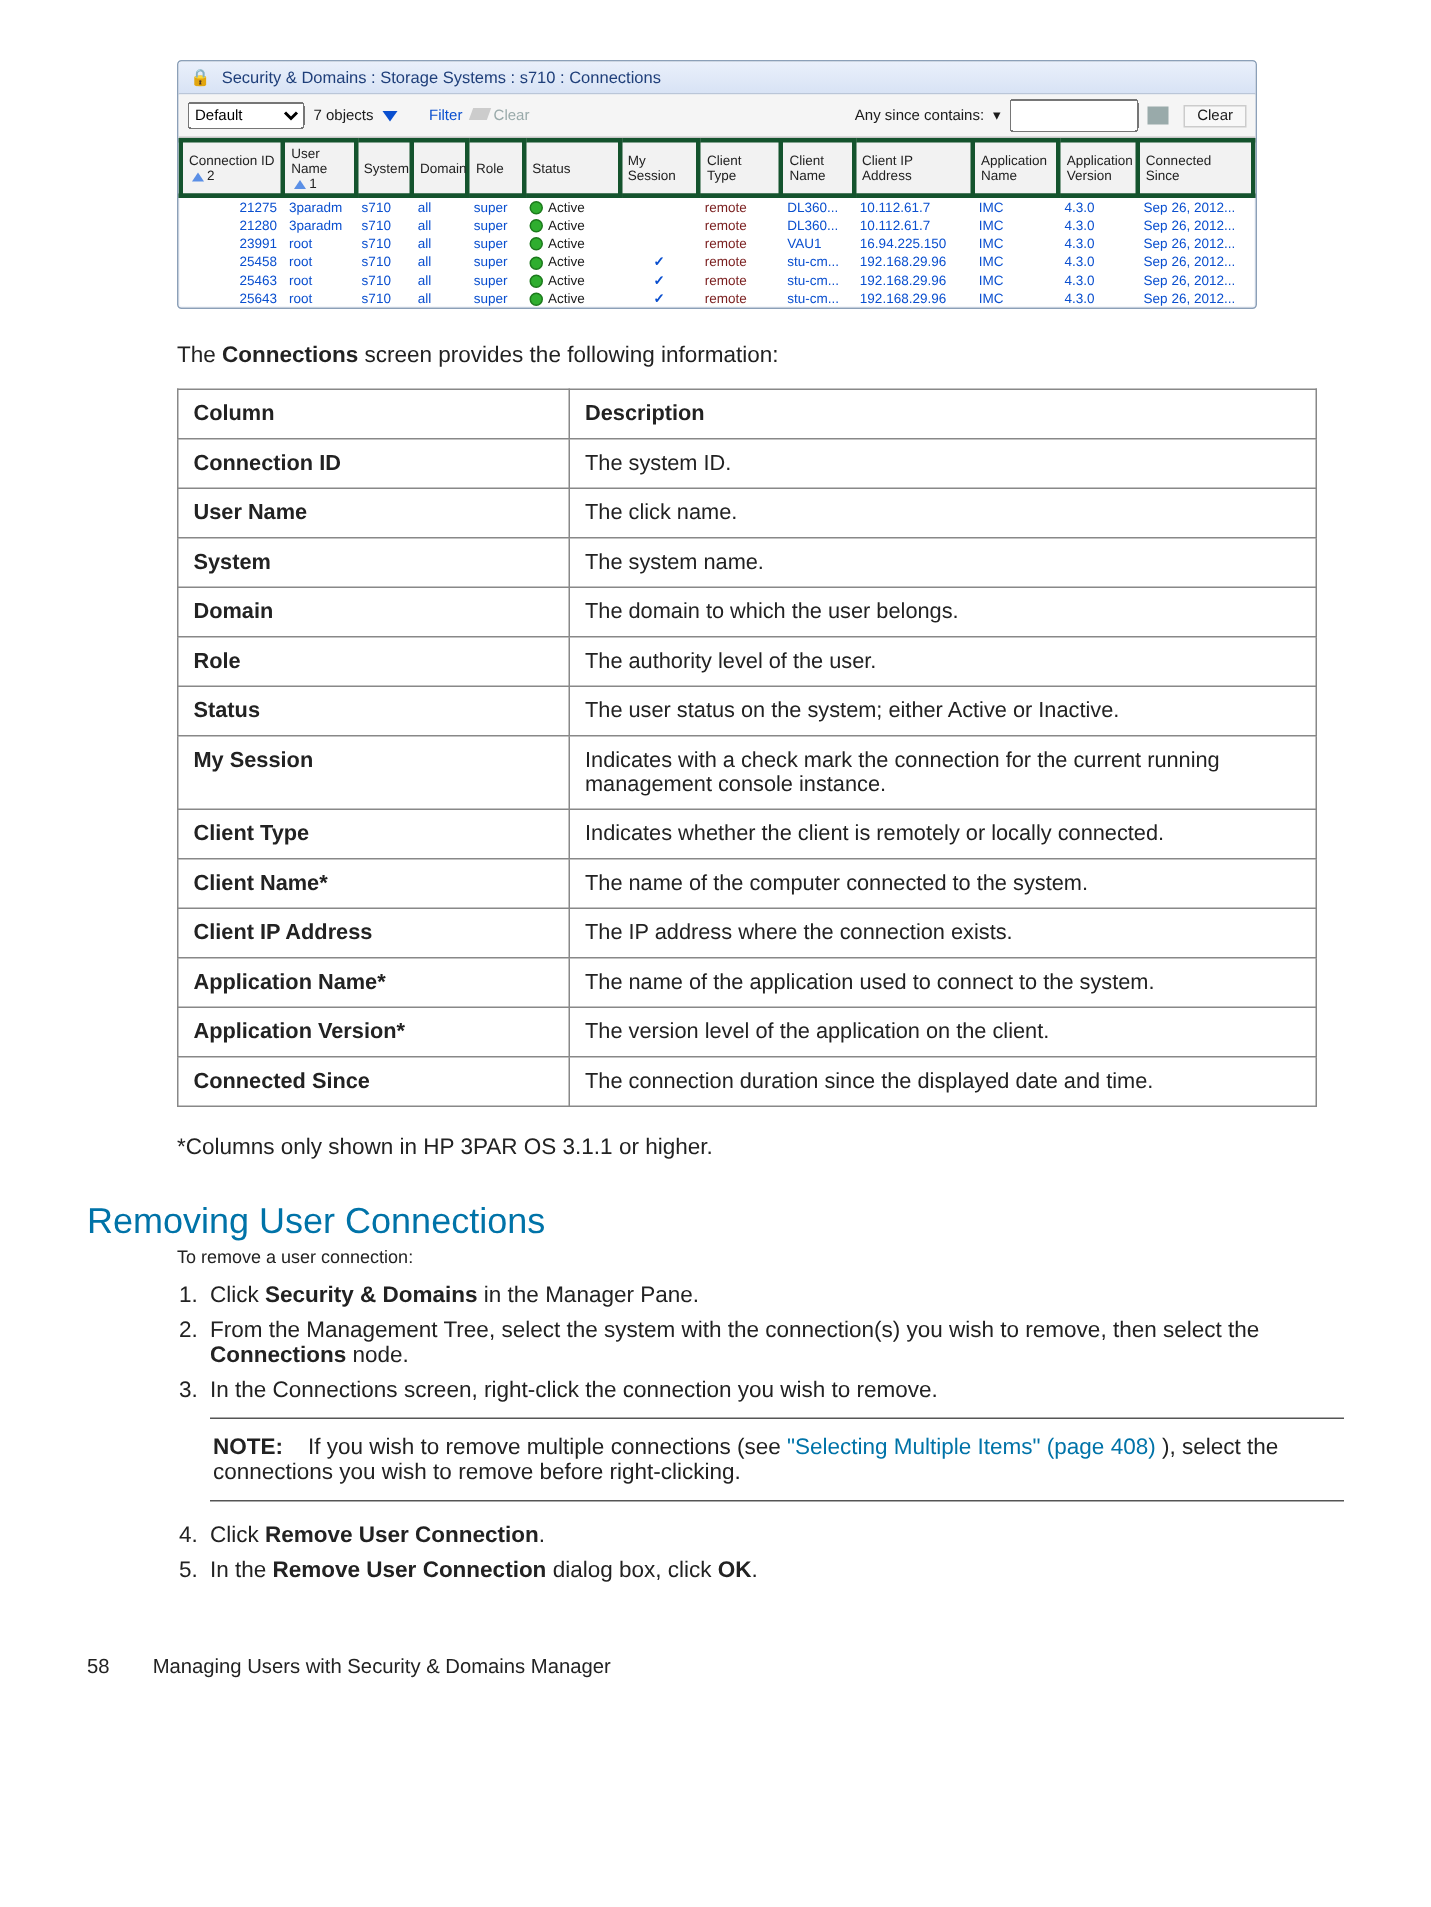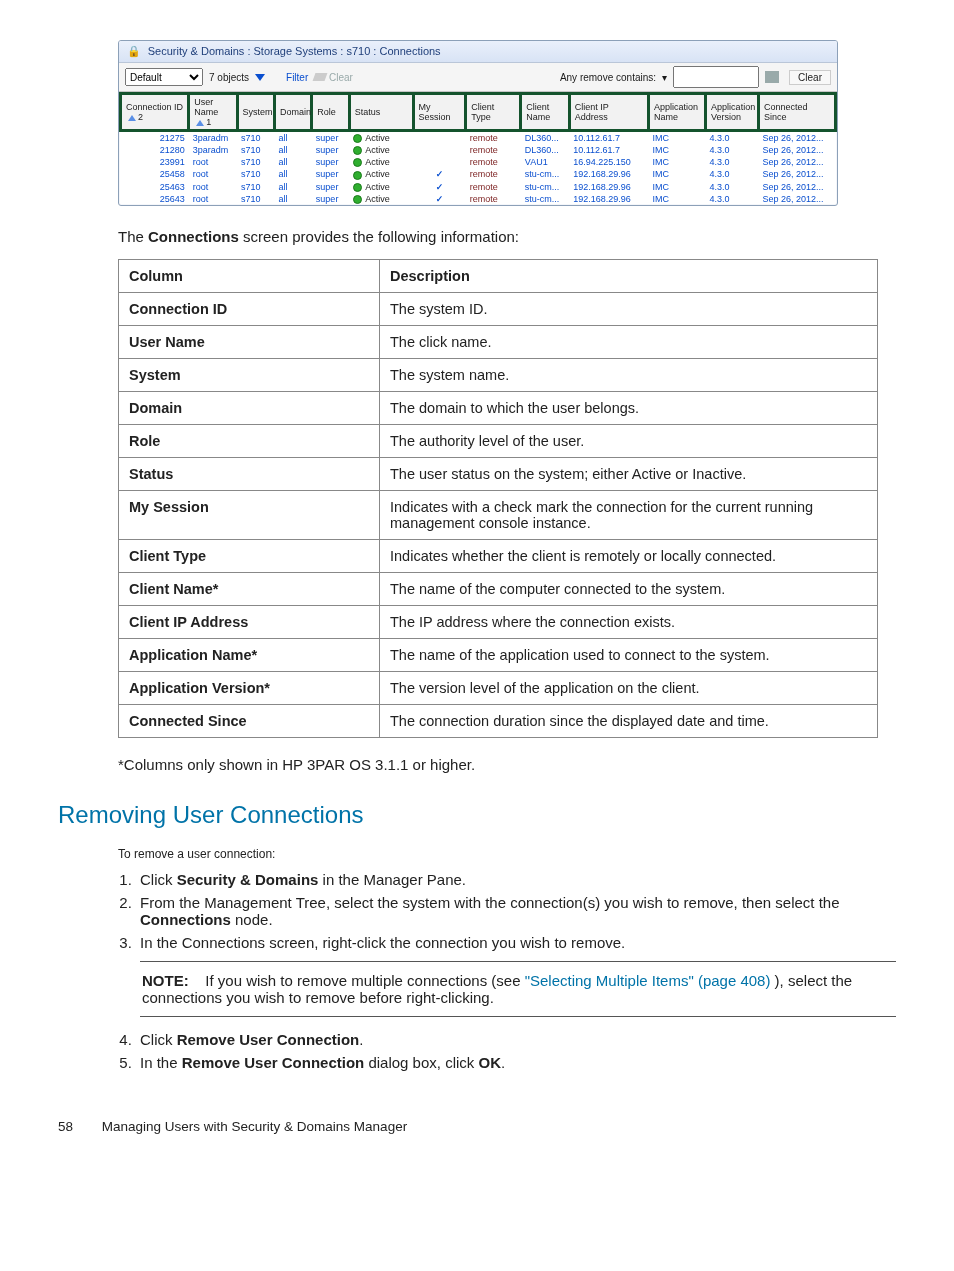--- a/index.html
+++ b/index.html
@@ -100,21 +100,21 @@
     vertical-align: top;
     font-size: 14.5px;
   }
   table.doc th { font-weight: bold; }
   .note-text { margin: 0 0 28px 60px; font-size: 15px; }
   h2.section {
     font-family: Arial, sans-serif;
     font-weight: normal;
     color: #0073a8;
     font-size: 24px;
-    margin: 28px 0 18px 0;
+    margin: 28px 0 2px 0;
   }
   .para { margin: 0 0 10px 60px; font-size:12px;}
   ol.steps {
     margin: 0 0 14px 78px;
     padding: 0;
     font-size: 15px;
   }
   ol.steps li { margin-bottom: 6px; padding-left:4px;}
   .note-box{
     border-top:1px solid #555;
@@ -155,21 +155,21 @@
     <span>7 objects</span>
     <span class="tb-link">
       <span class="filter-icon"></span>
       <span>Filter</span>
     </span>
     <span class="tb-dis">
       <span class="eraser-icon"></span>
       <span>Clear</span>
     </span>
     <span class="spacer"></span>
-    <span>Any remove contains:</span>
+    <span>Any since contains:</span>
     <span>▾</span>
     <input class="search" value="" style="">
     <span class="printer-icon"></span>
     <span class="clear-btn">Clear</span>
   </div>
   <table class="grid">
     <colgroup>
       <col style="width:62px">
         <col style="width:44px">
         <col style="width:34px">

